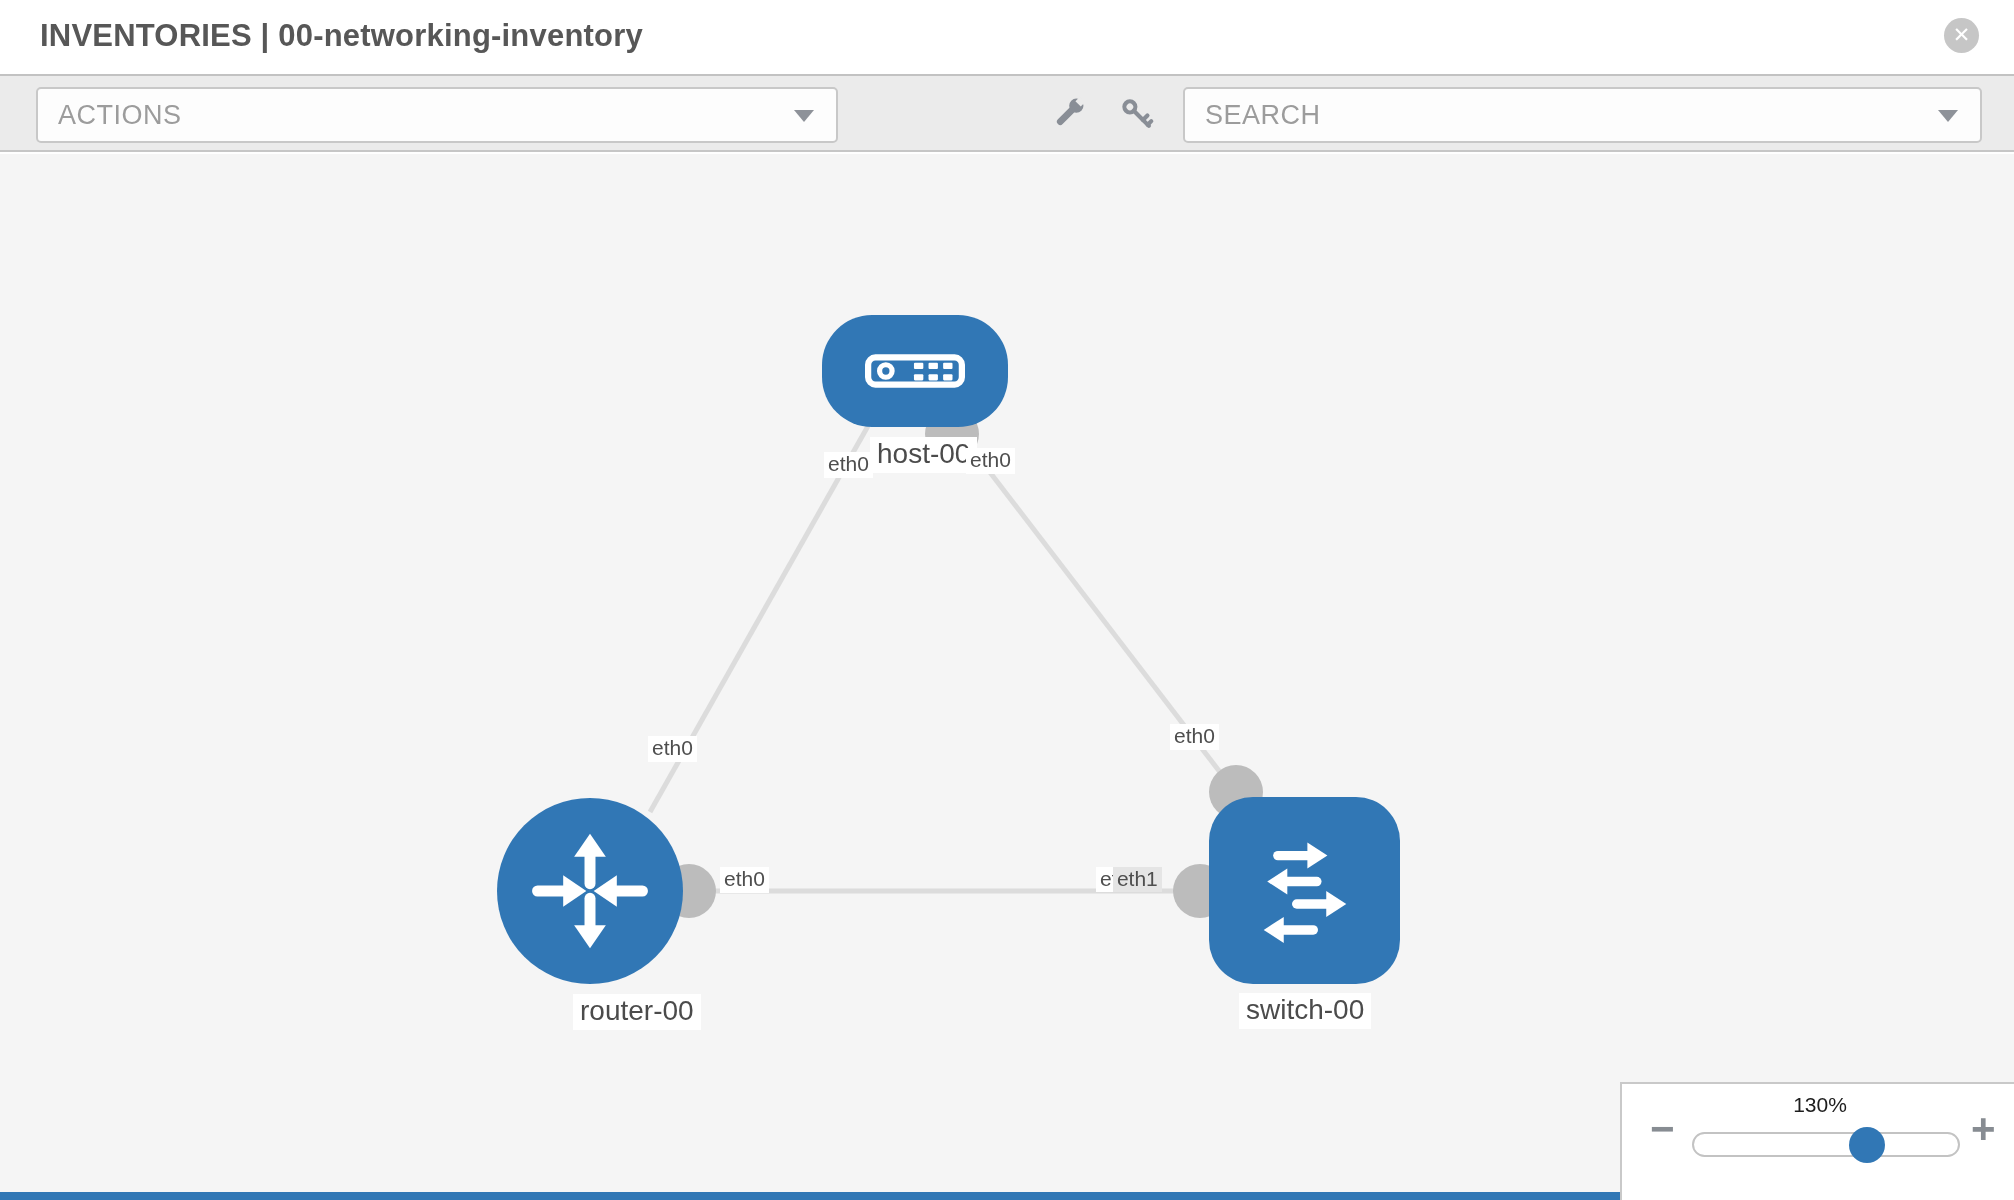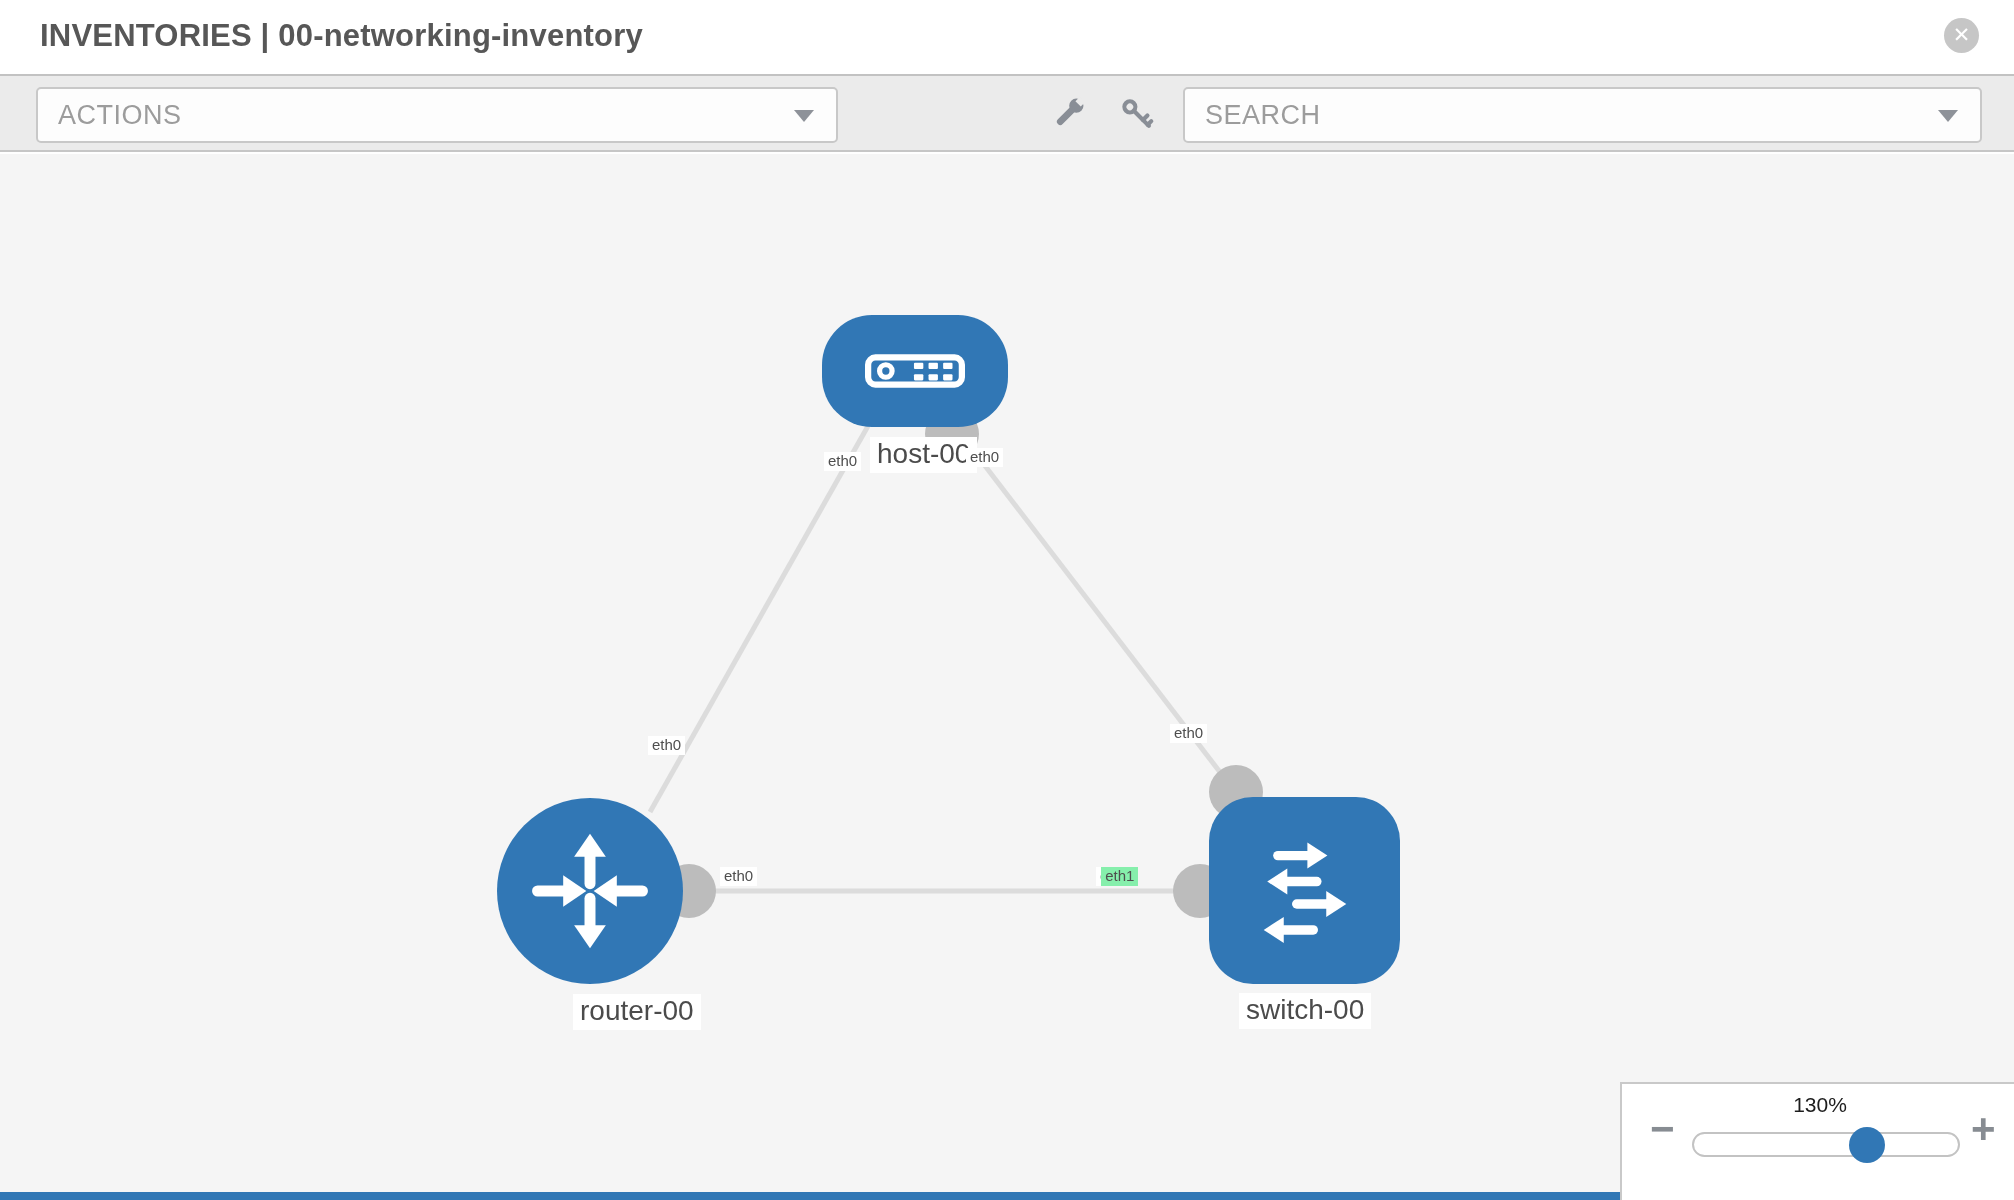--- a/index.html
+++ b/index.html
@@ -74,33 +74,33 @@
   .node-host svg   { width: 100px; height: 34px; }
   .node-router svg { width: 122px; height: 122px; }
   .node-switch svg { width: 118px; height: 126px; }
 
   .node-label {
     position: absolute; z-index: 3; background: #fff; color: #4b4b4b;
     font-size: 28px; padding: 1px 7px 3px; white-space: nowrap;
   }
   .if-label {
     position: absolute; z-index: 3; background: #fff; color: #4e4e4e;
-    font-size: 15px; padding: 0 4px 2px; white-space: nowrap;
+    font-size: 21px; padding: 0 4px 2px; white-space: nowrap;
   }
   .lbl-host     { left: 870px;  top: 437px; }
   .lbl-router   { left: 529px;  top: 994px; margin-left: 44px; }
   .lbl-switch   { left: 1239px; top: 993px; }
   .if-host-left   { left: 824px;  top: 452px; }
   .if-host-right  { left: 966px;  top: 448px; }
   .if-mid-left    { left: 648px;  top: 736px; }
   .if-mid-right   { left: 1170px; top: 724px; }
   .if-horiz-left  { left: 720px;  top: 867px; }
   .if-overlap     { left: 1096px; top: 867px; }
   .if-overlap .under { position: relative; z-index: 1; background: #fff; padding: 0 4px 2px; }
-  .if-overlap .over  { position: relative; z-index: 2; margin-left: -32px; background: #86efac; padding: 0 4px 2px; }
+  .if-overlap .over  { position: relative; z-index: 2; margin-left: -32px; background: #e5e5e5; padding: 0 4px 2px; }
 
   
   .zoom-panel {
     position: absolute; left: 1620px; top: 1082px; width: 402px; height: 126px;
     background: #fff; border: 2px solid #c9c9c9; z-index: 6;
   }
   .zoom-value {
     position: absolute; left: 0; top: 9px; width: 396px; text-align: center;
     font-size: 21px; color: #1d1d1d;
   }

